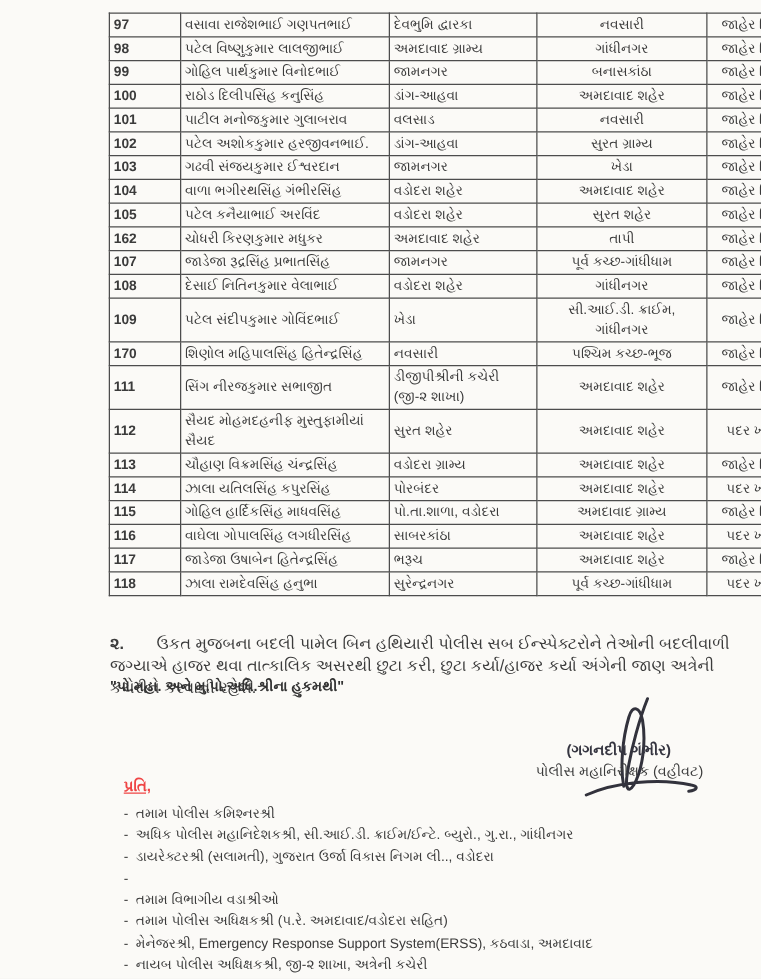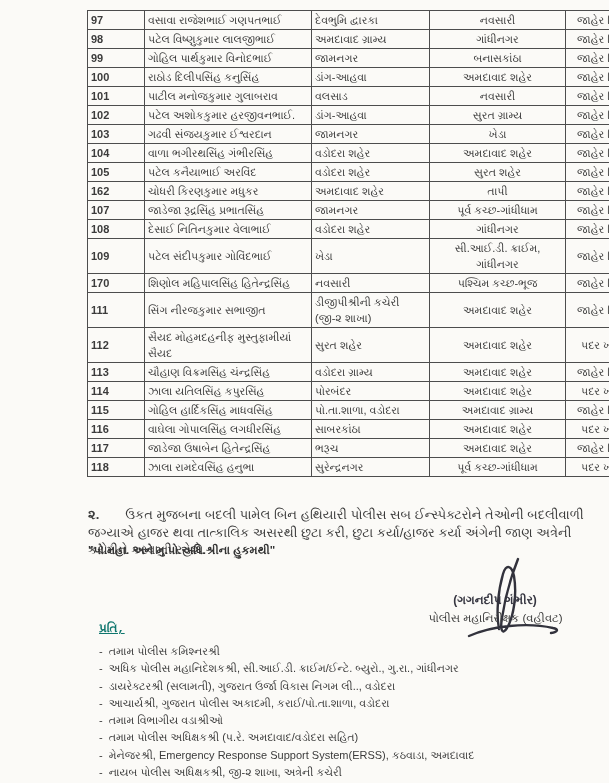--- a/index.html
+++ b/index.html
@@ -53,21 +53,21 @@
     position:absolute;left:415px;top:593px;width:160px;
     text-align:center;font-weight:bold;font-size:12px;color:#353540;
   }
   .sig-desig{
     position:absolute;left:398px;top:612px;width:195px;
     text-align:center;font-size:11.5px;color:#3b3b3b;
   }
   
   .prati{
     position:absolute;left:99px;top:622px;
-    font-size:12px;font-weight:bold;text-decoration:underline;color:#0f766e;font-family:Liberation Mono, monospace;
+    font-size:12px;font-weight:bold;text-decoration:underline;color:#ef4444;
   }
   .dist-list{
     position:absolute;left:99px;top:643px;width:490px;
   }
   .dist-item{
     display:flex;
     font-size:11px;line-height:17.3px;color:#3b3b3b;
     white-space:nowrap;
   }
   .dash{margin-right:6px;}
@@ -259,21 +259,20 @@
       <div class="dist-item">
         <span class="dash">-</span>
         <span>અધિક પોલીસ મહાનિદેશકશ્રી, સી.આઈ.ડી. ક્રાઈમ/ઈન્ટે. બ્યુરો., ગુ.રા., ગાંધીનગર</span>
       </div>
       <div class="dist-item">
         <span class="dash">-</span>
         <span>ડાયરેક્ટરશ્રી (સલામતી), ગુજરાત ઉર્જા વિકાસ નિગમ લી.., વડોદરા</span>
       </div>
       <div class="dist-item">
         <span class="dash">-</span>
-        <span>આચાર્યશ્રી, ગુજરાત પોલીસ અકાદમી, કરાઈ/પો.તા.શાળા, વડોદરા</span>
       </div>
       <div class="dist-item">
         <span class="dash">-</span>
         <span>તમામ વિભાગીય વડાશ્રીઓ</span>
       </div>
       <div class="dist-item">
         <span class="dash">-</span>
         <span>તમામ પોલીસ અધિક્ષકશ્રી (પ.રે. અમદાવાદ/વડોદરા સહિત)</span>
       </div>
       <div class="dist-item">

